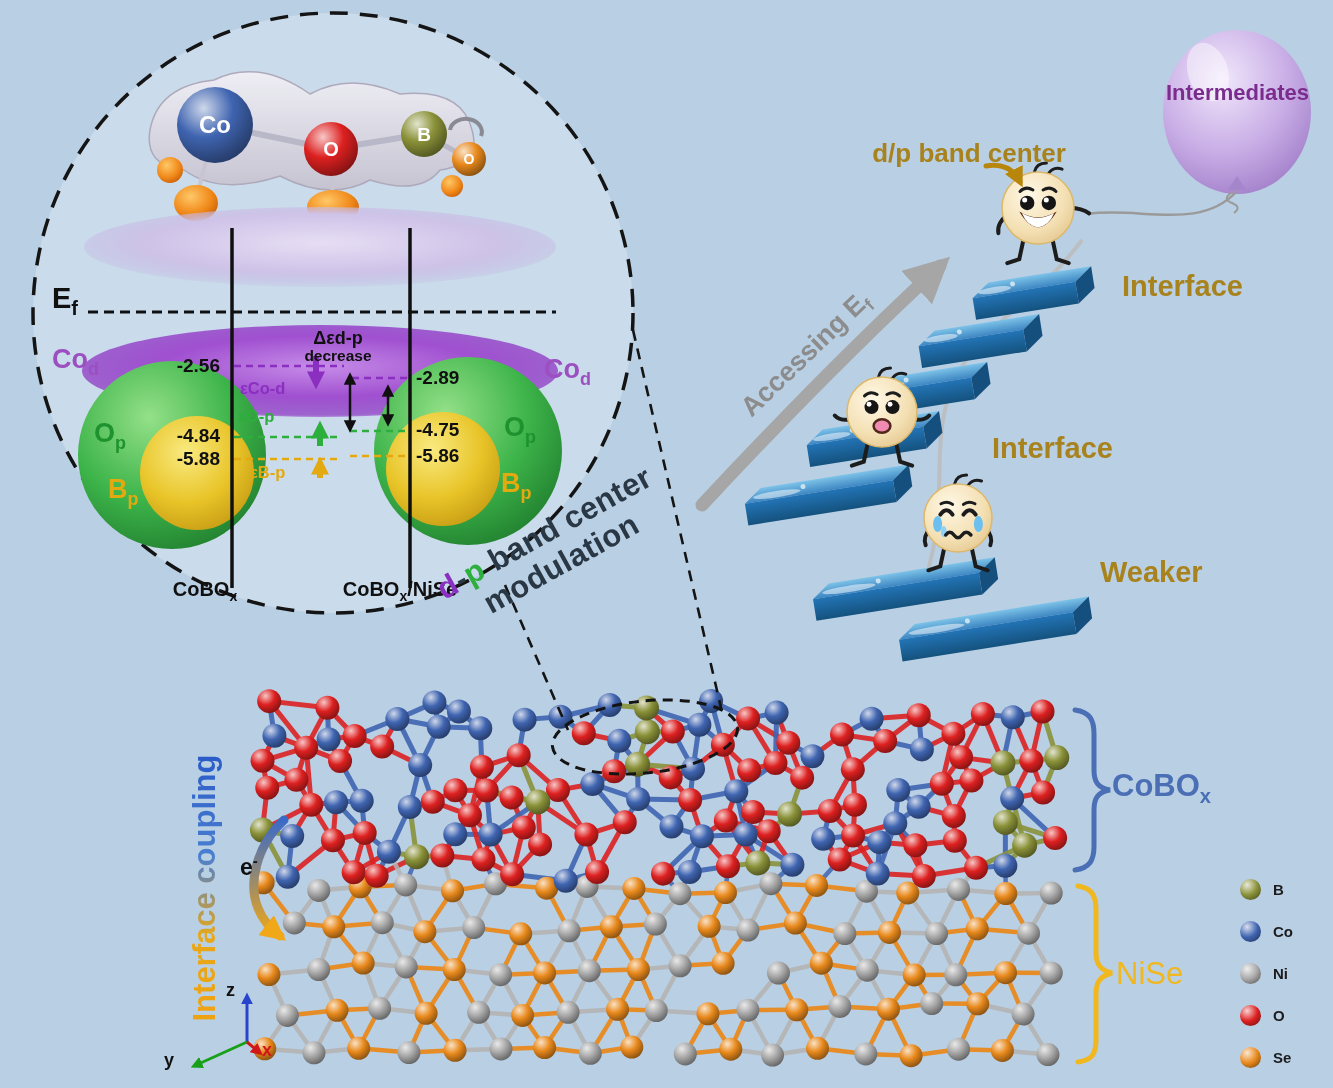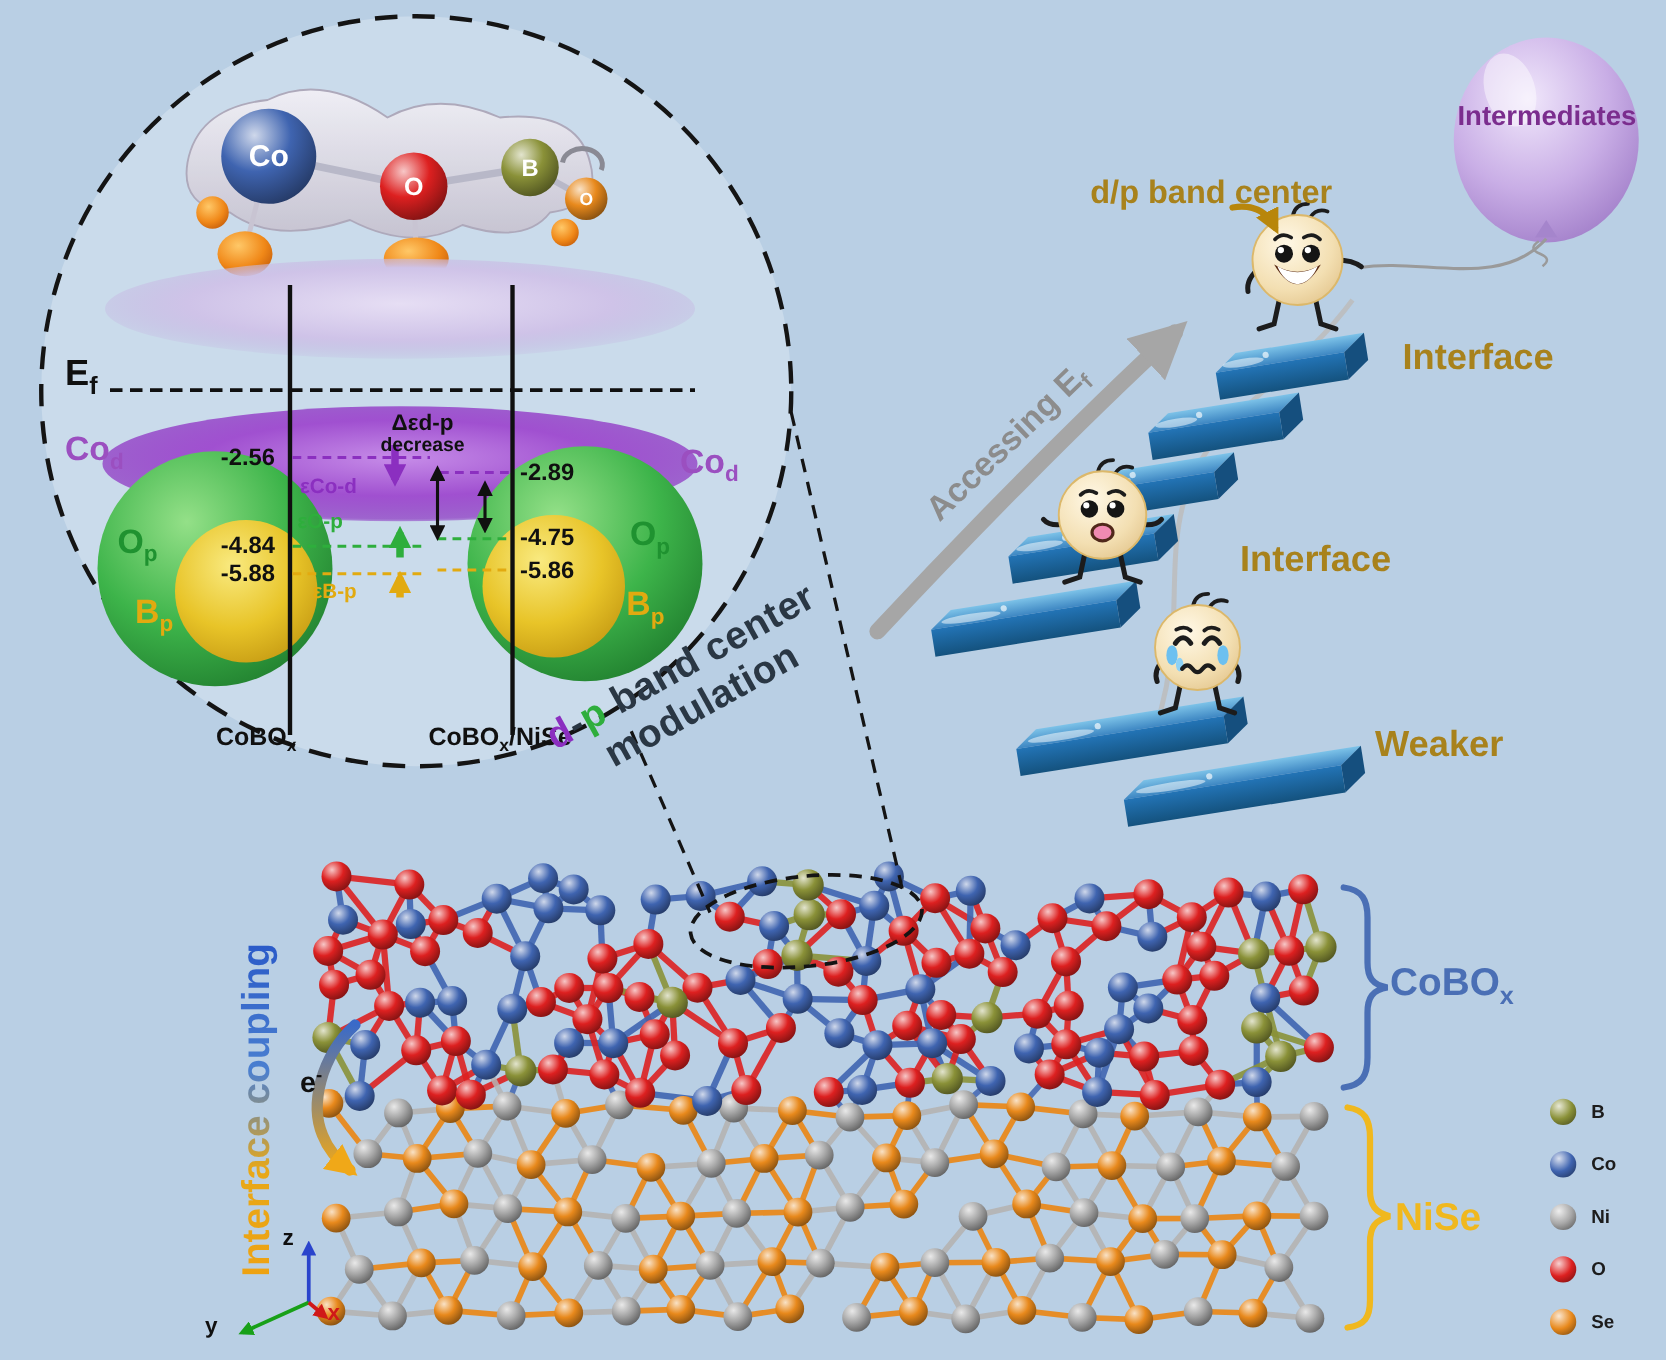--- a/index.html
+++ b/index.html
@@ -29,29 +29,29 @@
   sup{font-size:65%}
   .diag{left:398px;top:514px;width:310px;text-align:center;transform:rotate(-29deg);
         font-size:31px;font-weight:bold;line-height:1.12;letter-spacing:.5px}
   .dP{color:#8b2fc0}.pG{color:#2eae3c}.dk{color:#2a3744}
   .accessing{left:677px;top:338px;width:260px;text-align:center;transform:rotate(-44deg);
         font-size:27px;font-weight:bold;color:#8c8c8c;white-space:nowrap}
   .pointer{left:856px;top:138px;width:226px;text-align:center;font-size:26px;font-weight:bold;color:#a8821c}
   .goldLab{font-size:29px;font-weight:bold;color:#a8821c;white-space:nowrap}
   .stronger{left:1122px;top:270px}
   .balanced{left:992px;top:432px}
-  .weaker{left:1100px;top:580px}
+  .weaker{left:1100px;top:556px}
   .intermediates{left:1140px;top:80px;width:195px;text-align:center;font-size:22px;font-weight:bold;color:#7b2d8e}
   .interface{left:205px;top:888px;transform:translate(-50%,-50%) rotate(-90deg);white-space:nowrap;
         font-size:31px;font-weight:bold;color:#3a6ac0;
         background:linear-gradient(90deg,#eea212 0%,#e8a818 32%,#4a7fd0 62%,#2a5ac8 100%);
         -webkit-background-clip:text;background-clip:text}
   @supports ((-webkit-background-clip:text) or (background-clip:text)){.interface{color:transparent}}
   .coboxLab{left:1112px;top:768px;font-size:31px;font-weight:bold;color:#4a6fb5;white-space:nowrap}
-  .niseLab{left:1116px;top:956px;font-size:31px;font-weight:bold;color:#f0b81e;white-space:nowrap}
+  .niseLab{left:1116px;top:956px;font-size:31px;font-weight:normal;color:#f0b81e;white-space:nowrap}
   .eLab{left:240px;top:852px;font-size:23px;font-weight:bold;color:#101010}
   .axLab{font-size:18px;font-weight:bold;color:#101010}
   .axZ{left:226px;top:980px}.axY{left:164px;top:1050px}.axX{left:262px;top:1040px;color:#d01818}
   .legend{left:1240px;top:878px;display:flex;flex-direction:column;gap:20px;position:absolute}
   .lrow{display:flex;align-items:center;gap:12px;height:22px}
   .swatch{width:21px;height:21px;border-radius:50%;display:inline-block}
   .llab{font-size:15px;font-weight:bold;color:#1c1c1c}
 </style>
 </head>
 <body>

